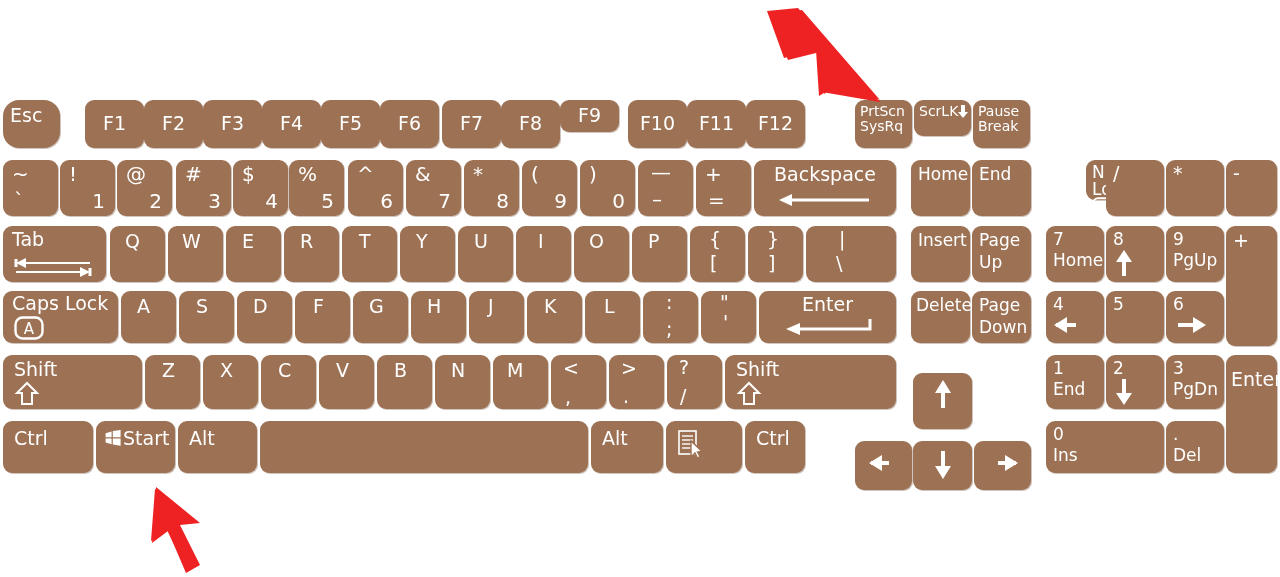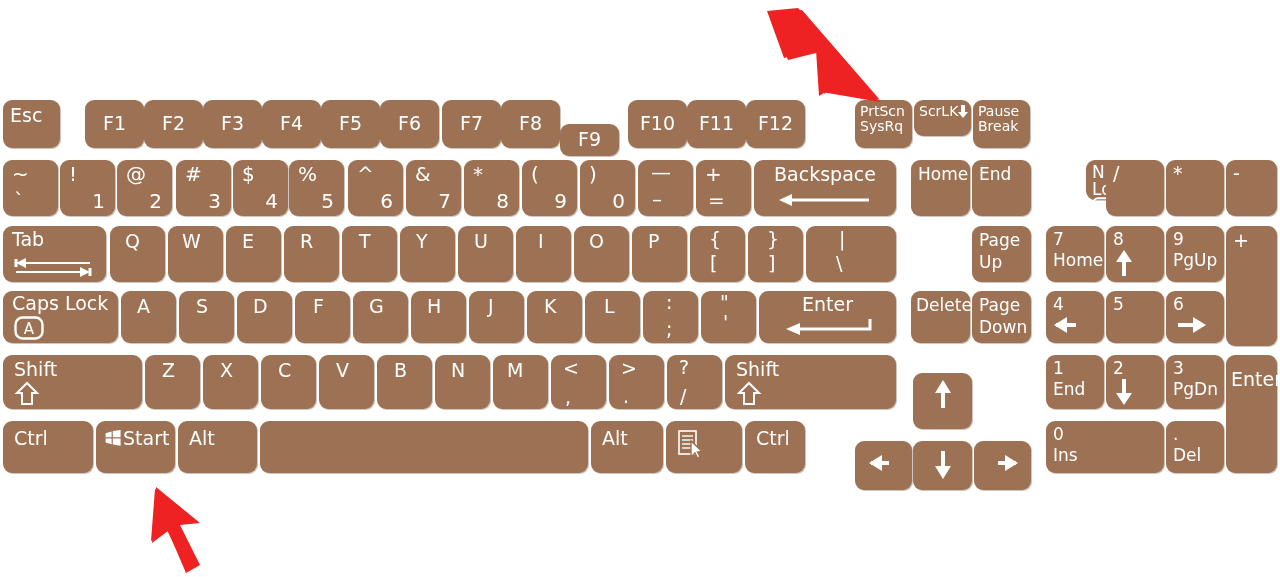--- a/index.html
+++ b/index.html
@@ -71,21 +71,21 @@
 
   svg.glyph { position: absolute; overflow: visible; display: block; }
 
   .arrow-anno { position: absolute; }
 </style>
 </head>
 <body>
 
 <div id="keyboard">
 
-  <div class="key" style="left:3px; top:100px; width:57px; height:48px;">
+  <div class="key" style="left:3px; top:100px; width:57px; height:48px;border-radius:16px;">
     <span class="lg lg-tl">Esc</span>
   </div>
   <div class="key" style="left:85px; top:100px; width:59px; height:48px;">
     <span class="lg lg-c">F1</span>
   </div>
   <div class="key" style="left:144px; top:100px; width:59px; height:48px;">
     <span class="lg lg-c">F2</span>
   </div>
   <div class="key" style="left:203px; top:100px; width:59px; height:48px;">
     <span class="lg lg-c">F3</span>
@@ -98,21 +98,21 @@
   </div>
   <div class="key" style="left:380px; top:100px; width:59px; height:48px;">
     <span class="lg lg-c">F6</span>
   </div>
   <div class="key" style="left:442px; top:100px; width:59px; height:48px;">
     <span class="lg lg-c">F7</span>
   </div>
   <div class="key" style="left:501px; top:100px; width:59px; height:48px;">
     <span class="lg lg-c">F8</span>
   </div>
-  <div class="key" style="left:560px; top:100px; width:59px; height:32px;margin-top:24px;">
+  <div class="key" style="left:560px; top:100px; width:59px; height:32px;">
     <span class="lg lg-c">F9</span>
   </div>
   <div class="key" style="left:628px; top:100px; width:59px; height:48px;">
     <span class="lg lg-c">F10</span>
   </div>
   <div class="key" style="left:687px; top:100px; width:59px; height:48px;">
     <span class="lg lg-c">F11</span>
   </div>
   <div class="key" style="left:746px; top:100px; width:59px; height:48px;">
     <span class="lg lg-c">F12</span>
@@ -378,20 +378,23 @@
   <div class="key" style="left:745px; top:421px; width:60px; height:52px;">
     <span class="lg" style="left:11px; top:8px; font-size:19px;">Ctrl</span>
   </div>
 
   <div class="key" style="left:911px; top:160px; width:59px; height:56px;">
     <span class="lg" style="left:7px; top:6px; font-size:17px;">Home</span>
   </div>
   <div class="key" style="left:972px; top:160px; width:59px; height:56px;">
     <span class="lg" style="left:7px; top:6px; font-size:17px;">End</span>
   </div>
+  <div class="key" style="left:911px; top:226px; width:59px; height:56px;">
+    <span class="lg" style="left:7px; top:6px; font-size:17px;">Insert</span>
+  </div>
   <div class="key" style="left:972px; top:226px; width:59px; height:56px;">
     <span class="lg" style="left:7px; top:6px; font-size:17px;">Page</span>
     <span class="lg" style="left:7px; top:28px; font-size:17px;">Up</span>
   </div>
   <div class="key" style="left:911px; top:291px; width:59px; height:52px;">
     <span class="lg" style="left:5px; top:6px; font-size:17px;">Delete</span>
   </div>
   <div class="key" style="left:972px; top:291px; width:59px; height:52px;">
     <span class="lg" style="left:7px; top:6px; font-size:17px;">Page</span>
     <span class="lg" style="left:7px; top:28px; font-size:17px;">Down</span>

